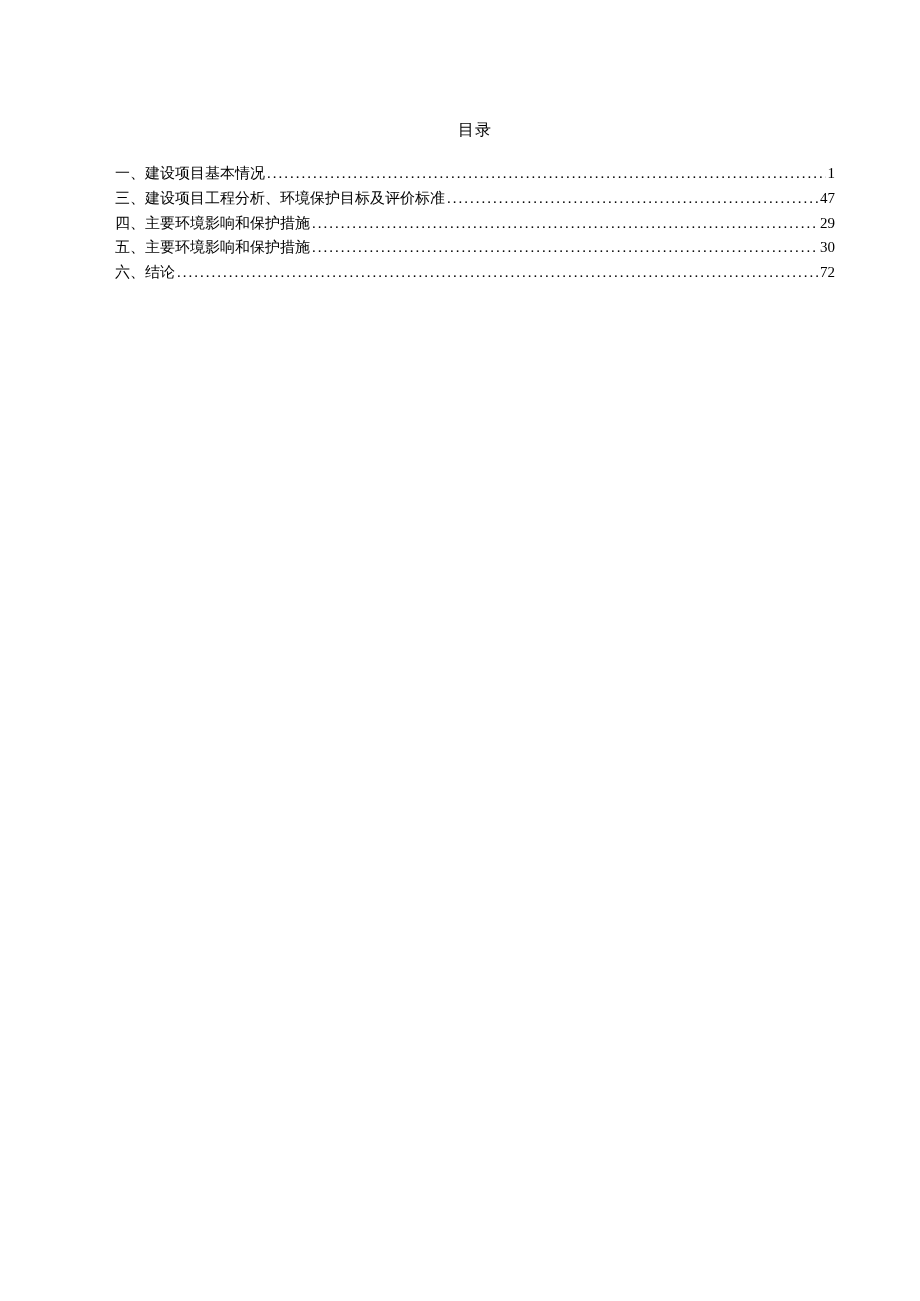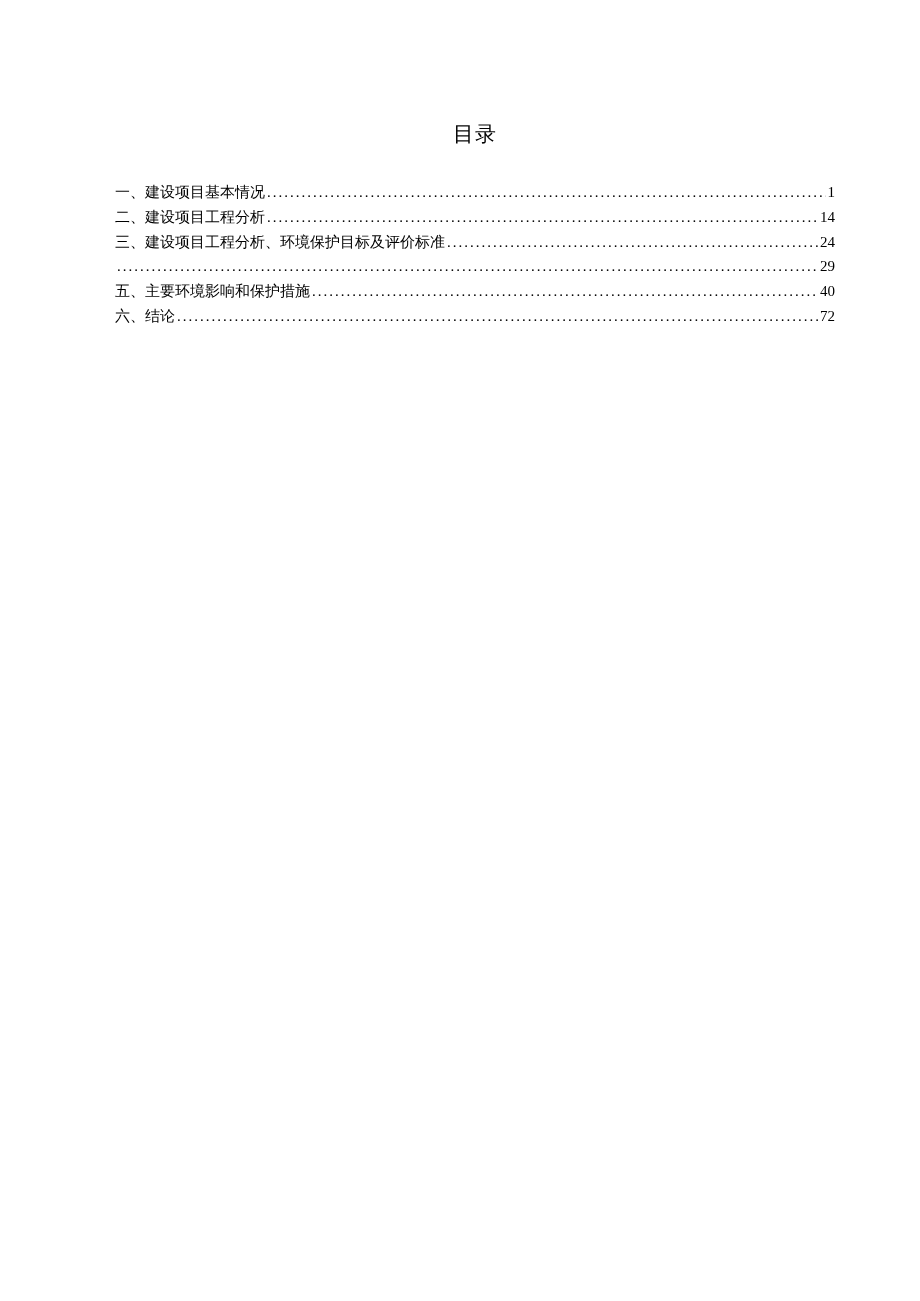--- a/index.html
+++ b/index.html
@@ -12,23 +12,23 @@
       width: 920px;
       height: 1301px;
       font-family: "SimSun", "宋体", serif;
       color: #000000;
     }
     .page {
       padding: 120px 85px 0 115px;
     }
     .title {
       text-align: center;
-      font-size: 21px;
+      font-size: 16px;
       font-weight: normal;
-      margin-bottom: 32px;
+      margin-bottom: 20px;
       letter-spacing: 1px;
     }
     .toc-entry {
       display: flex;
       align-items: flex-end;
       font-size: 15px;
       line-height: 1.65;
       white-space: nowrap;
     }
     .toc-label {
@@ -52,41 +52,37 @@
 
 <div class="page">
   <h1 class="title">目录</h1>
 
   <div class="toc-entry">
     <span class="toc-label">一、建设项目基本情况</span>
     <span class="toc-dots"></span>
     <span class="toc-page">1</span>
   </div>
 
-  <div class="toc-entry">
-    <span class="toc-label">二、建设项目工程分析</span>
-    <span class="toc-dots"></span>
-    <span class="toc-page">14</span>
-  </div>
 
   <div class="toc-entry">
     <span class="toc-label">三、建设项目工程分析、环境保护目标及评价标准</span>
     <span class="toc-dots"></span>
-    <span class="toc-page">24</span>
+    <span class="toc-page">47</span>
   </div>
 
   <div class="toc-entry">
+    <span class="toc-label">四、主要环境影响和保护措施</span>
     <span class="toc-dots"></span>
     <span class="toc-page">29</span>
   </div>
 
   <div class="toc-entry">
     <span class="toc-label">五、主要环境影响和保护措施</span>
     <span class="toc-dots"></span>
-    <span class="toc-page">40</span>
+    <span class="toc-page">30</span>
   </div>
 
   <div class="toc-entry">
     <span class="toc-label">六、结论</span>
     <span class="toc-dots"></span>
     <span class="toc-page">72</span>
   </div>
 </div>
 
 </body></html>

